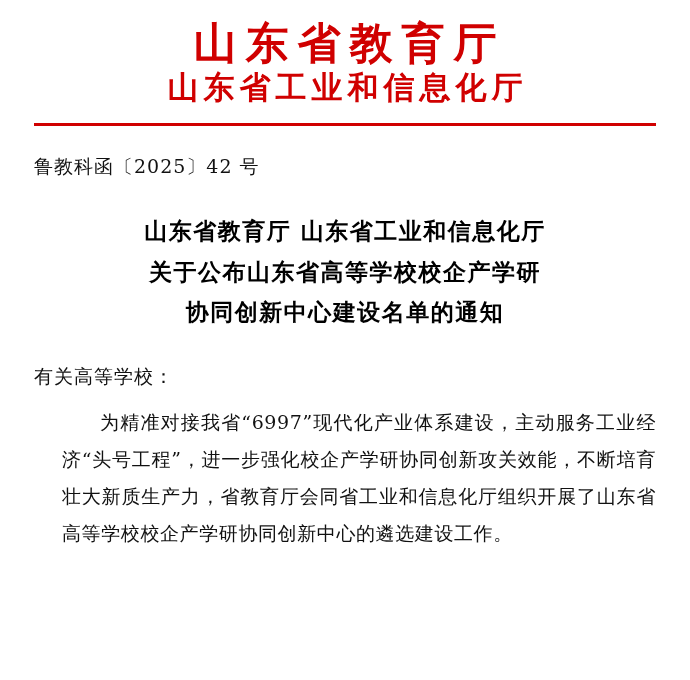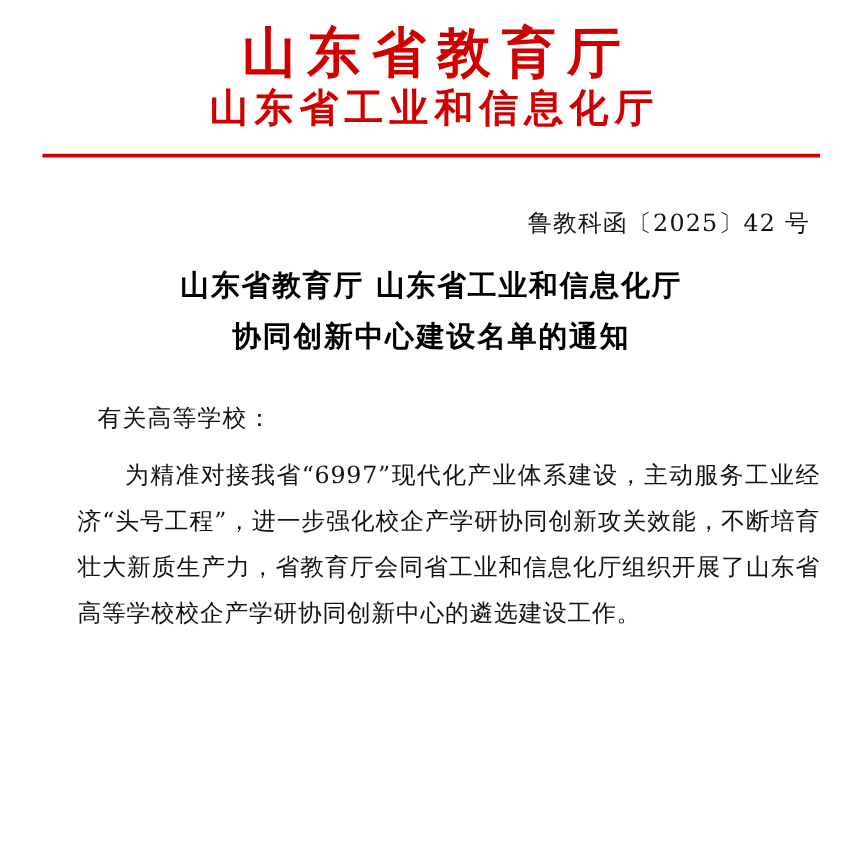--- a/index.html
+++ b/index.html
@@ -40,47 +40,46 @@
     letter-spacing: 5px;
     text-indent: 5px;
   }
   .red-rule {
     margin-top: 18px;
     height: 3px;
     background: #d00000;
     width: 100%;
   }
   .doc-number {
-    margin-top: 40px;
-    text-align: right;
+    margin-top: 28px;
+    text-align: left;
     padding-right: 8px;
     font-size: 19px;
     font-family: "DejaVu Serif", "Liberation Serif", serif;
     letter-spacing: 1px;
     color: #111;
   }
   .title-block {
-    margin-top: 17px;
+    margin-top: 31px;
     text-align: center;
   }
   .title-line {
     font-family: "DejaVu Serif", "Liberation Serif", serif;
     font-weight: bold;
     font-size: 23px;
     line-height: 1.75;
     letter-spacing: 1.5px;
     color: #000;
   }
   .salutation {
     margin-top: 32px;
     font-size: 19px;
     font-family: "DejaVu Serif", "Liberation Serif", serif;
     letter-spacing: 1px;
     color: #111;
-    margin-left: 44px;
   }
   .body-paragraph {
     margin-top: 14px;
     font-size: 19px;
     font-family: "DejaVu Serif", "Liberation Serif", serif;
     line-height: 1.95;
     letter-spacing: 0.6px;
     text-align: justify;
     text-indent: 2em;
     color: #111;
@@ -96,20 +95,21 @@
     <div class="letterhead-line">山东省教育厅</div>
     <div class="letterhead-line second">山东省工业和信息化厅</div>
   </div>
 
   <div class="red-rule"></div>
 
   <div class="doc-number">鲁教科函〔2025〕42 号</div>
 
   <div class="title-block">
     <div class="title-line">山东省教育厅 山东省工业和信息化厅</div>
+    <div class="title-line">关于公布山东省高等学校校企产学研</div>
     <div class="title-line">协同创新中心建设名单的通知</div>
   </div>
 
   <div class="salutation">有关高等学校：</div>
 
   <div class="body-paragraph">为精准对接我省“6997”现代化产业体系建设，主动服务工业经济“头号工程”，进一步强化校企产学研协同创新攻关效能，不断培育壮大新质生产力，省教育厅会同省工业和信息化厅组织开展了山东省高等学校校企产学研协同创新中心的遴选建设工作。</div>
 
 </div>
 
 </body></html>

